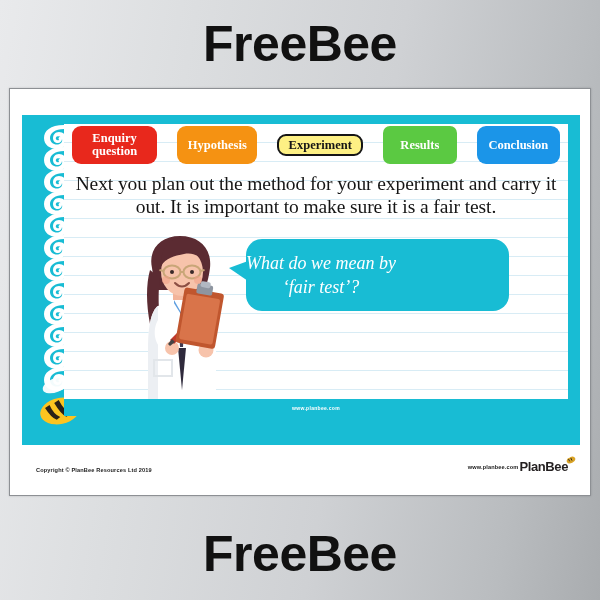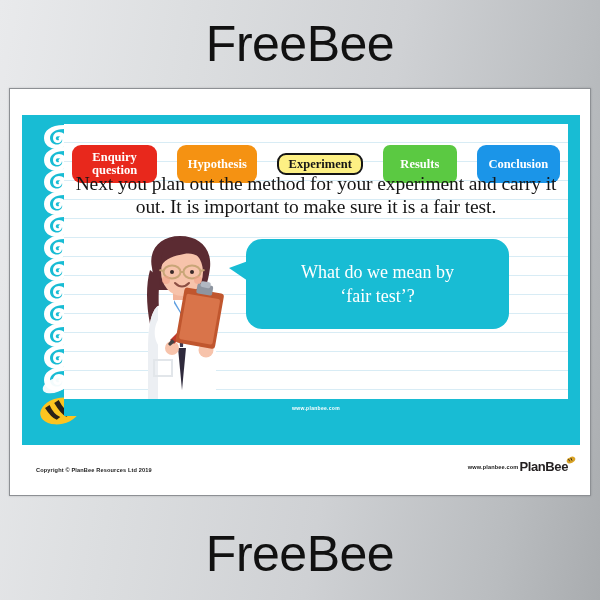--- a/index.html
+++ b/index.html
@@ -24,21 +24,21 @@
   
   .freebee-band {
     position: absolute;
     left: 0;
     width: 600px;
     display: flex;
     align-items: center;
     justify-content: center;
     color: #111111;
     font-size: 50px;
-    font-weight: 400;
+    font-weight: 700;
     letter-spacing: -0.5px;
     font-family: "Liberation Sans", sans-serif;
     user-select: none;
   }
   .freebee-top { top: 0; height: 88px; }
   .freebee-bottom { top: 508px; height: 92px; }
 
   
   .card {
     position: absolute;
@@ -118,21 +118,21 @@
     font-size: 5px;
     font-weight: bold;
     letter-spacing: 0.3px;
     font-family: "Liberation Sans", sans-serif;
   }
 
   
   .stages {
     position: absolute;
     left: 8px;
-    top: 20px;
+    top: 1px;
     width: 488px;
     height: 40px;
     display: flex;
     align-items: center;
     gap: 20px;
   }
   .stage {
     border-radius: 9px;
     display: flex;
     align-items: center;
@@ -182,27 +182,27 @@
     width: 128px;
     height: 172px;
   }
 
   
   .bubble {
     position: absolute;
     left: 182px;
     top: 115px;
     width: 263px;
-    height: 90px;
+    height: 72px;
     background: #18bcd4;
     border-radius: 16px;
     display: flex;
     align-items: center;
-    justify-content: center;
     text-align: center;
+    font-style: italic;
   }
   .bubble:before {
     content: "";
     position: absolute;
     left: -17px;
     top: 22px;
     width: 0;
     height: 0;
     border-top: 7px solid transparent;
     border-bottom: 13px solid transparent;

